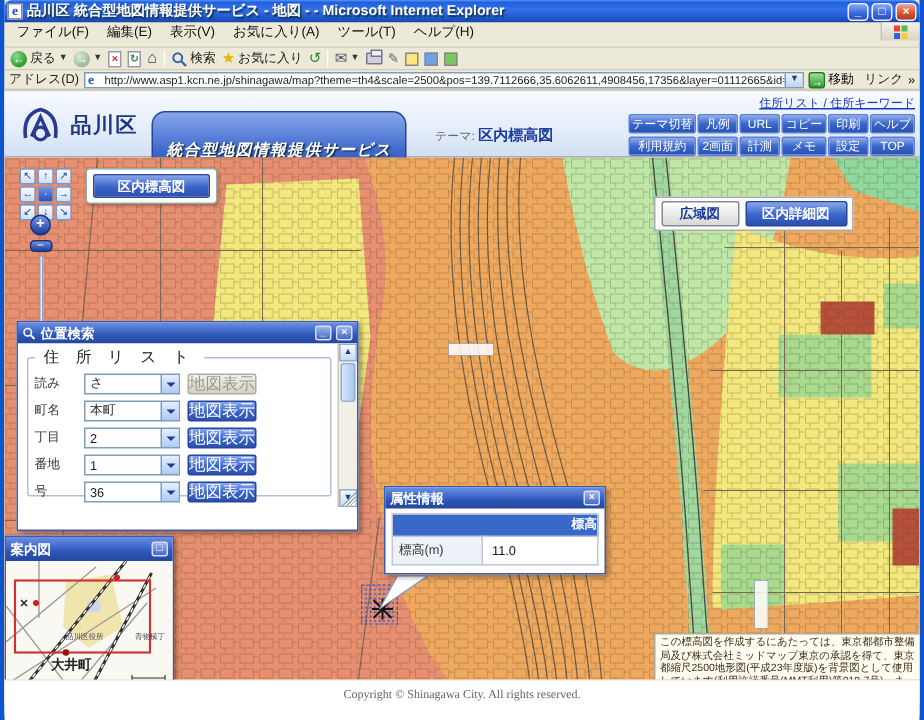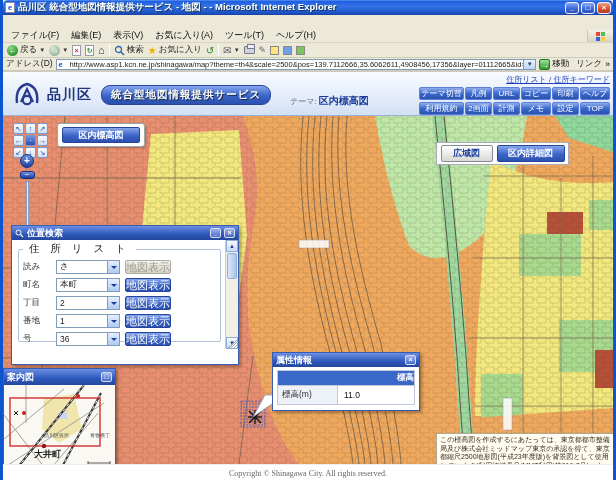--- a/index.html
+++ b/index.html
@@ -18,21 +18,21 @@
     font-family: "Liberation Serif", serif; margin-right: 3px; flex: 0 0 auto; }
   .titletext { color: #fff; font-size: 9.5px; font-weight: bold; text-shadow: 1px 1px 1px #134;
     white-space: nowrap; overflow: hidden; flex: 1; }
   .winbtns { display: flex; gap: 2px; }
   .wbtn { width: 14px; height: 12px; border-radius: 3px; border: 1px solid #eef;
     color: #fff; font-size: 8px; line-height: 10px; text-align: center; font-weight: bold;
     background: linear-gradient(180deg,#86a8f2,#3a66d8 60%,#2a50b8); }
   .wbtn.close { background: linear-gradient(180deg,#f0a488,#d85530 55%,#b83a18); }
 
   
-  .menubar { height: 28px; display: flex; align-items: flex-end; background: #ece9d8;
+  .menubar { height: 17px; display: flex; align-items: flex-start; background: #ece9d8;
     border-bottom: 1px solid #d8d4c4; font-size: 9px; color: #111; padding-left: 2px; }
   .menuitem { padding: 0 6px; }
   .winflag { margin-left: auto; width: 26px; height: 12px; background: linear-gradient(180deg,#f4f2e8,#d8d4c4);
     display: flex; align-items: center; justify-content: center; border-left: 1px solid #cac6b6; }
   .flag { width: 9px; height: 9px; display: grid; grid-template: 1fr 1fr / 1fr 1fr; gap: 1px; }
   .flag i:nth-child(1){background:#e43;} .flag i:nth-child(2){background:#5b5;}
   .flag i:nth-child(3){background:#36c;} .flag i:nth-child(4){background:#fc3;}
 
   
   .toolbar { height: 15px; display: flex; align-items: center; gap: 4px; padding: 0 4px;
@@ -76,23 +76,23 @@
     text-align: center; background: linear-gradient(180deg,#9fe09f,#2e9a2e); border: 1px solid #1d7a1d; }
   .links-lbl { color: #222; margin-left: 4px; }
 
   
   .page { position: relative; width: 610px; height: 427px; background: #fff; }
   .page-header { position: relative; height: 44px;
     background: linear-gradient(180deg,#f8fbff,#dfe9f9 70%,#d2e0f4); border-bottom: 1px solid #9ab0d4; }
   .logo { position: absolute; left: 7px; top: 5px; }
   .city-name { position: absolute; left: 44px; top: 14px; font-size: 14px; font-weight: bold;
     color: #20367e; letter-spacing: 1px; }
-  .svc-badge { position: absolute; left: 98px; top: 13px; padding: 2px 9px; border-radius: 9px;
+  .svc-badge { position: absolute; left: 98px; top: 13px; padding: 18px 9px; border-radius: 9px;
     background: linear-gradient(180deg,#86a6ec,#3a64c8 55%,#2c50ae); border: 1px solid #26459c;
-    color: #fff; font-weight: bold; font-size: 10.5px; letter-spacing: 1px; text-shadow: 1px 1px 1px #123; }
+    color: #fff; font-weight: bold; font-size: 10.5px; letter-spacing: 1px; text-shadow: 1px 1px 1px #123; font-style: italic; }
   .theme-line { position: absolute; left: 287px; top: 22px; font-size: 8px; color: #667; }
   .theme-value { color: #1c3c9c; font-weight: bold; font-size: 10px; }
   .header-right { position: absolute; right: 3px; top: 2px; display: flex; flex-direction: column;
     align-items: flex-end; gap: 2px; }
   .hlinks { font-size: 8px; color: #1c3cbc; }
   .hlinks span { text-decoration: underline; }
   .btnrow { display: flex; gap: 1px; }
   .hbtn { height: 13px; color: #fff; font-size: 8px; line-height: 11px; text-align: center;
     border: 1px solid #5b7ed6; border-radius: 2px; padding: 0 1px;
     background: linear-gradient(180deg,#8fadea,#3a68cc 50%,#2a52b0); white-space: nowrap; }
@@ -178,21 +178,21 @@
   .strack { flex: 1; }
   .grip { position: absolute; right: 1px; bottom: 1px; width: 9px; height: 9px;
     background:
       linear-gradient(135deg, transparent 50%, #9aa 50%, #9aa 57%, #fff 57%, #fff 64%,
       #9aa 64%, #9aa 71%, #fff 71%, #fff 78%, #9aa 78%, #9aa 85%, #fff 85%); }
 
   .minimap { left: 0; top: 252px; width: 113px; height: 97px; }
   .minimap .dlg-title { height: 16px; justify-content: flex-end; }
   .mm-body { height: 82px; background: #faf8f2; overflow: hidden; }
 
-  .attr-dlg { left: 253px; top: 236px; width: 148px; height: 59px; margin-left: 16px; }
+  .attr-dlg { left: 253px; top: 219px; width: 148px; height: 59px; }
   .attr-body { padding: 3px 4px; }
   table.attr { width: 100%; border-collapse: collapse; }
   table.attr td { border: 1px solid #c0c8d8; font-size: 8.5px; }
   td.attr-head { background: #3a68c8; color: #fff; font-weight: bold; text-align: right;
     height: 15px; }
   td.attr-lbl { width: 60px; background: #edf1f8; color: #333; padding: 3px 4px; height: 16px; }
   td.attr-val { background: #fff; color: #111; padding: 3px 6px; }
 
   .disclaimer { position: absolute; left: 433px; top: 317px; width: 180px; height: 39px;
     background: #fffdf2; border: 1px solid #b0a890; padding: 2px 3px; font-size: 7px;

